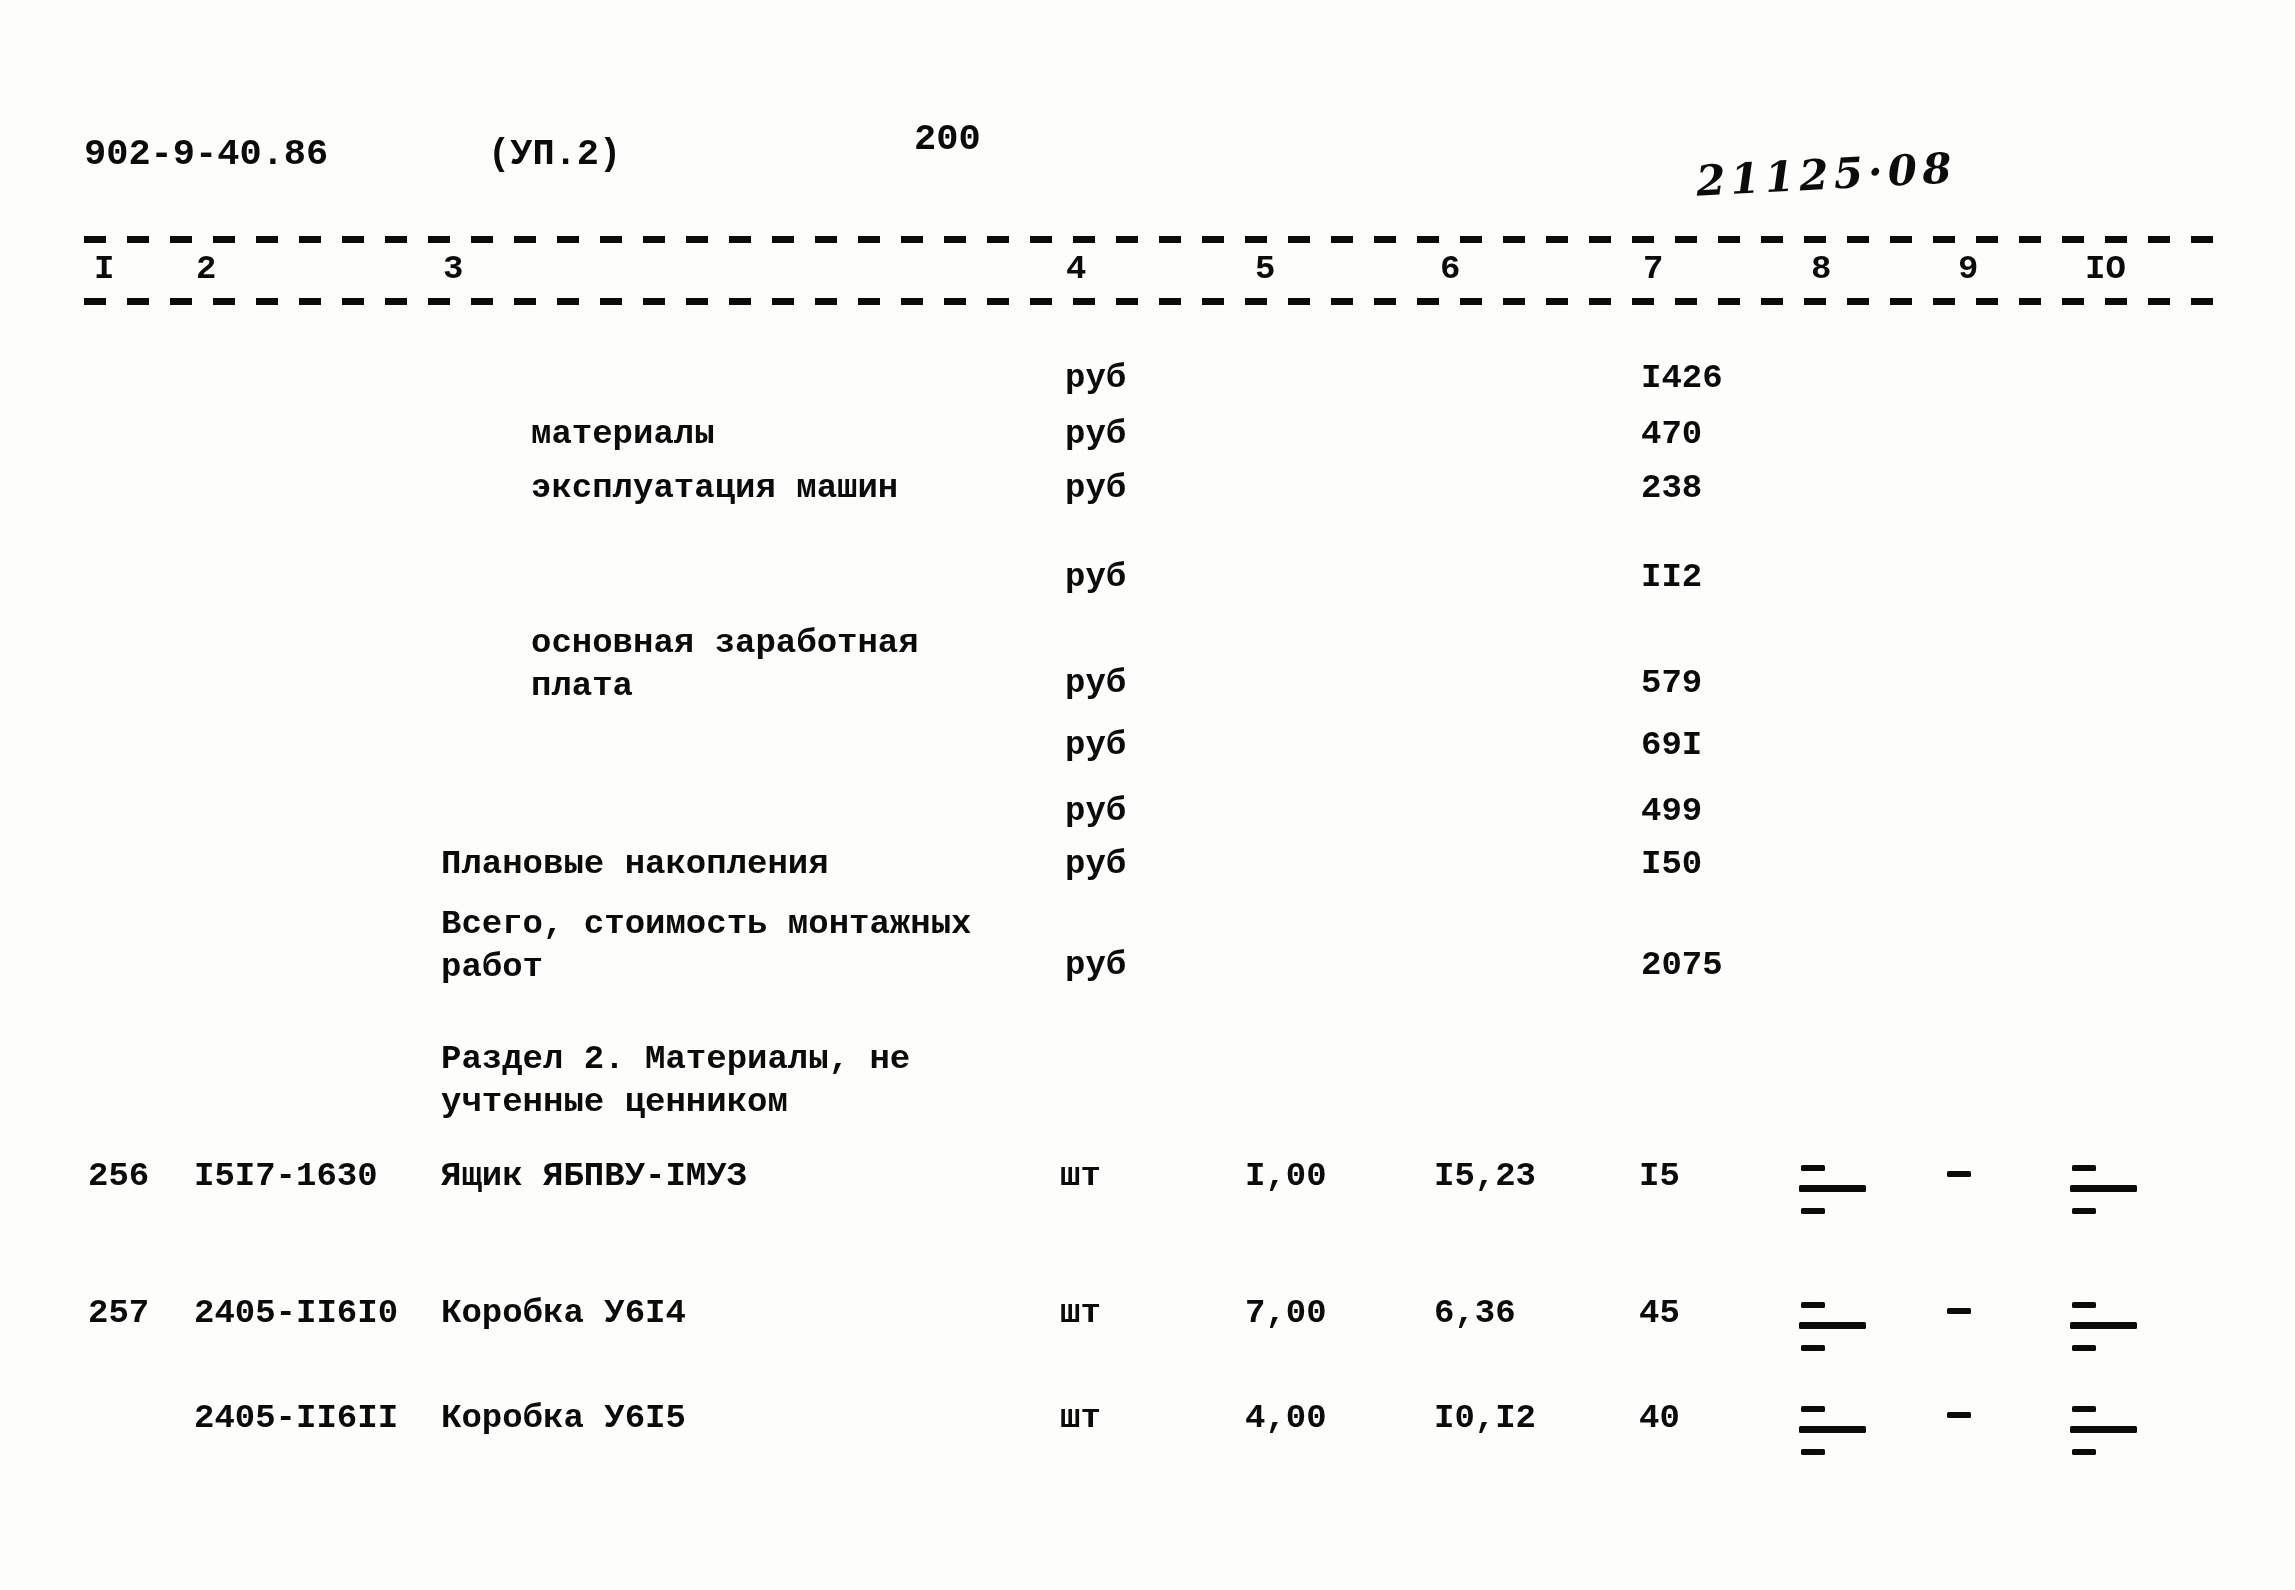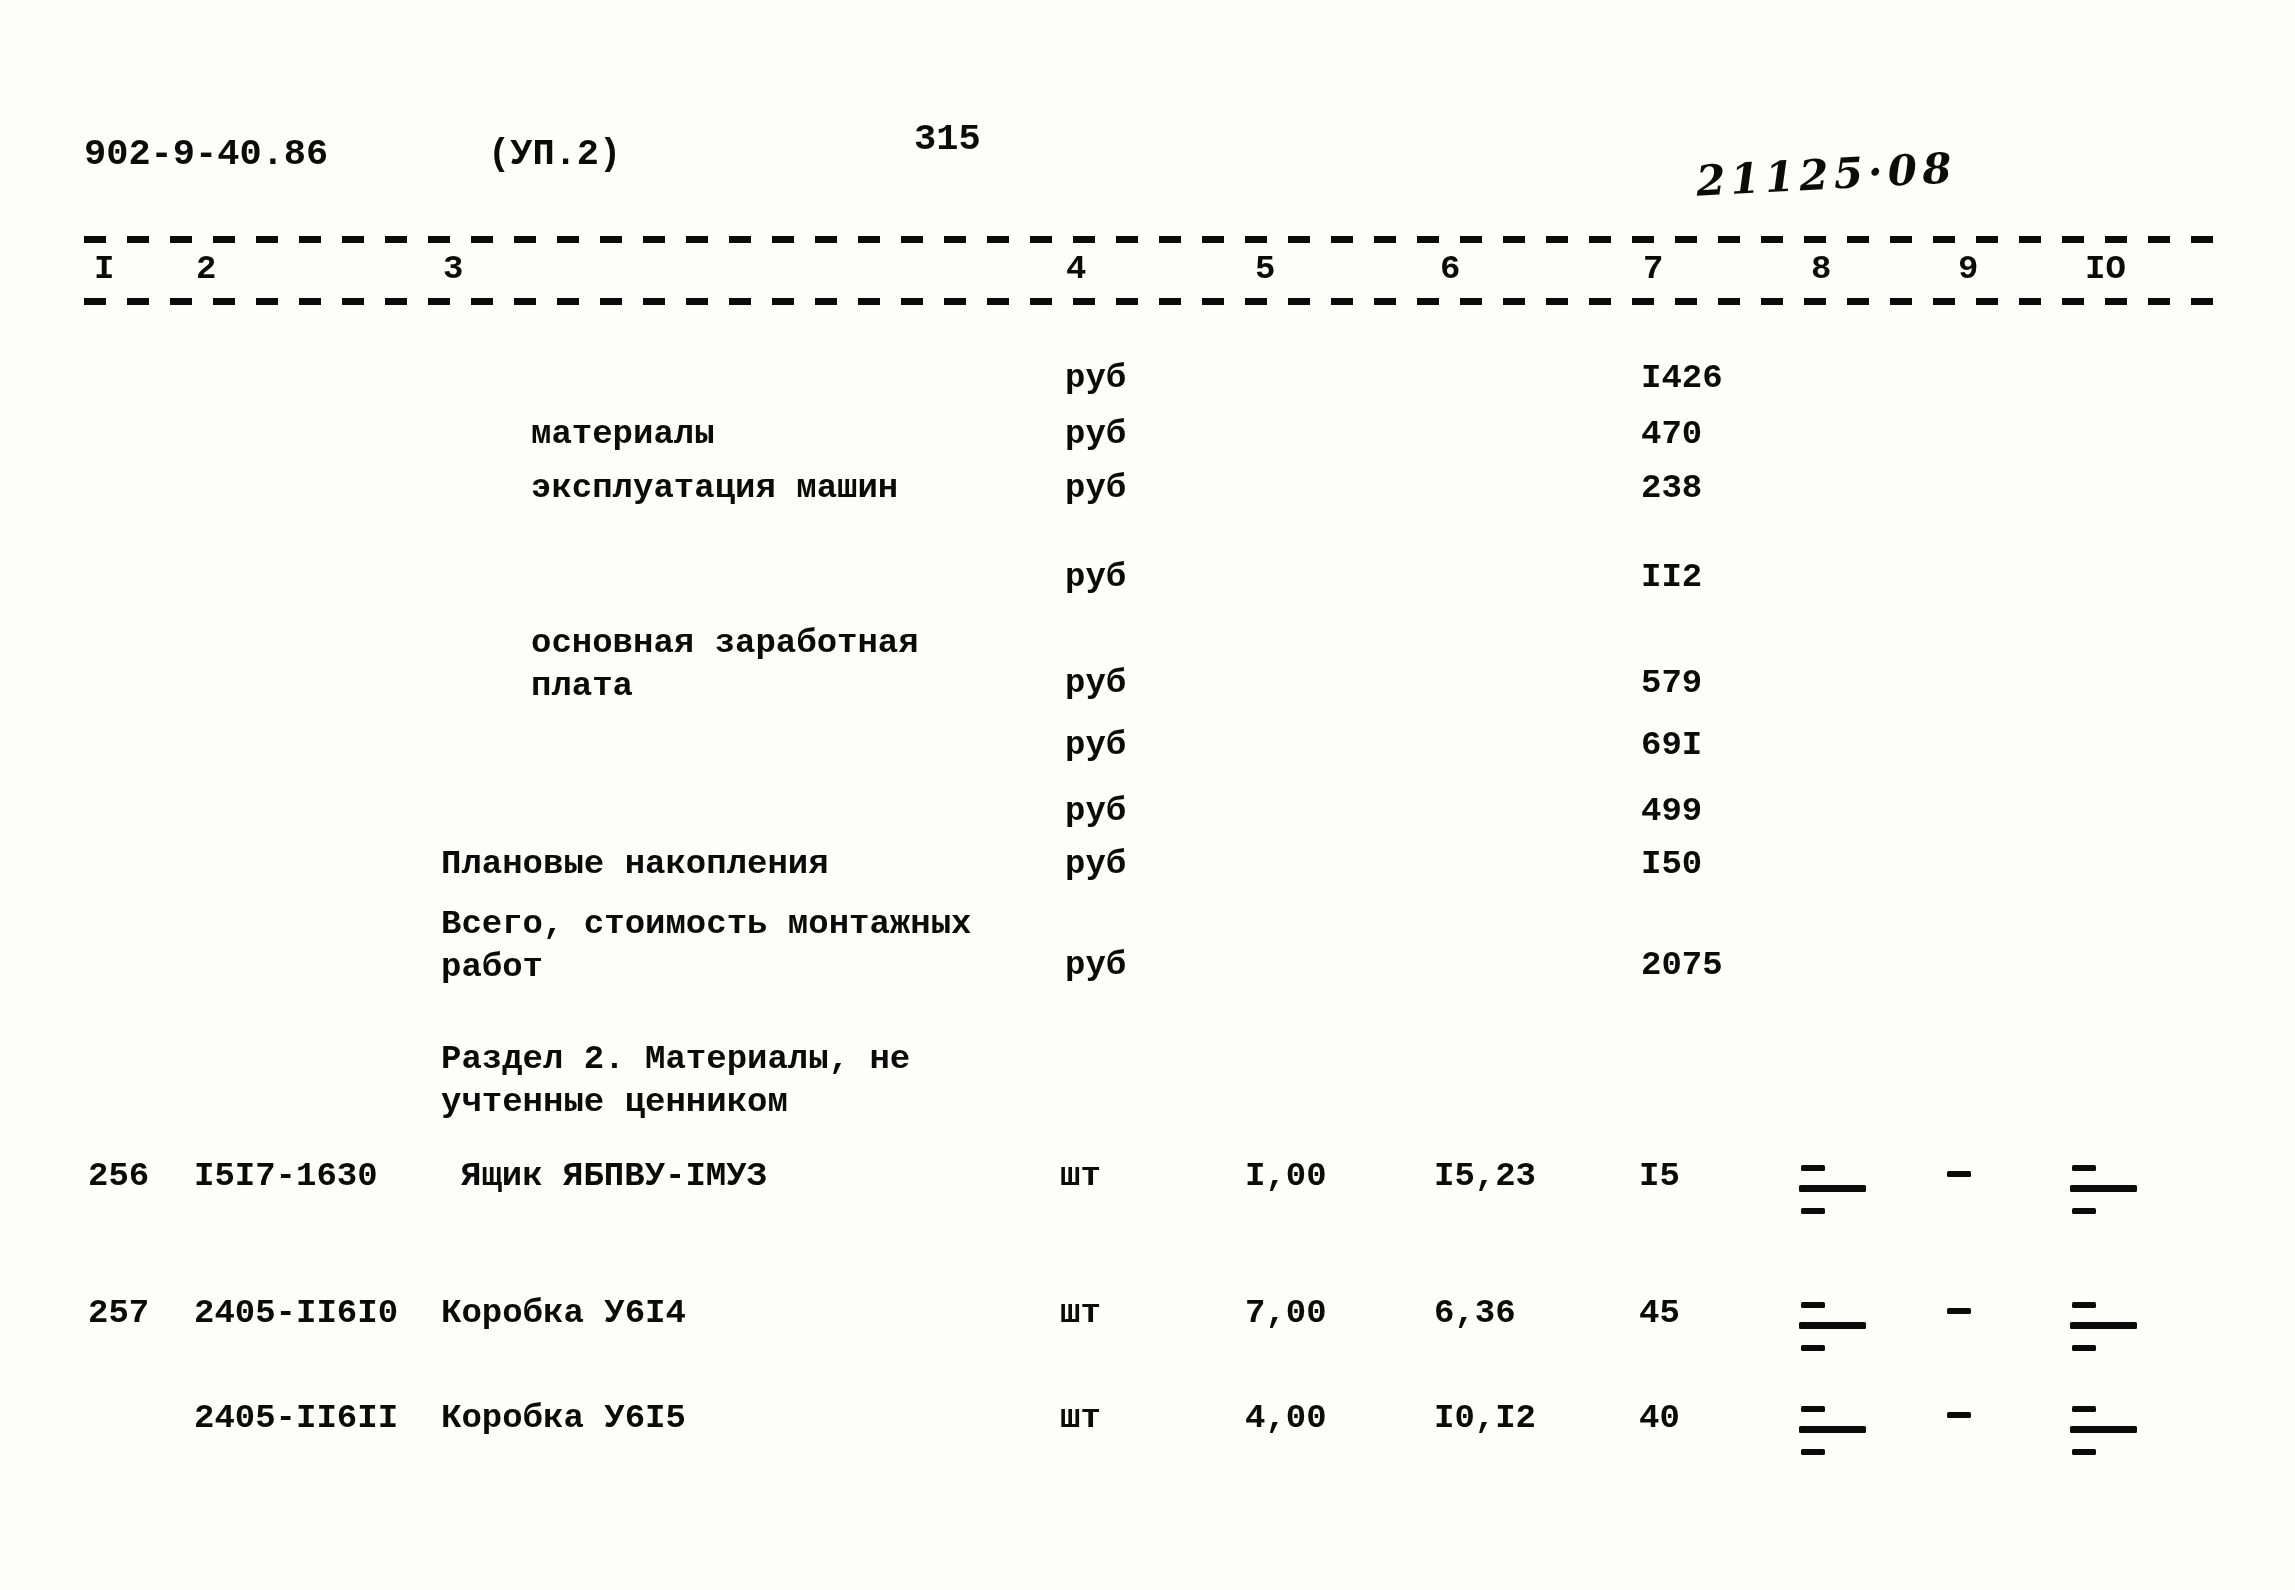--- a/index.html
+++ b/index.html
@@ -38,21 +38,21 @@
   .dash-s { position:absolute; width:24px; height:6px; background:#0b0b0b; border-radius:1.5px; }
   .dash-l { position:absolute; width:67px; height:6.7px; background:#0b0b0b; border-radius:1.5px; }
 </style>
 </head>
 <body>
 
 <div class="page">
 
   <div class="t t-big" style="left:84px;top:133px">902-9-40.86</div>
   <div class="t t-big" style="left:488px;top:133px">(УП.2)</div>
-  <div class="t t-big" style="left:914px;top:118px">315</div>
+  <div class="t t-big" style="left:914px;top:118px">200</div>
   <div class="stamp" style="left:1696px;top:150px">21125·08</div>
 
   <div class="dashrule" style="left:84px;top:236px;width:2130px"></div>
   <div class="dashrule" style="left:84px;top:298px;width:2130px"></div>
 
   <div class="t" style="left:94px;top:248px">I</div>
   <div class="t" style="left:196px;top:248px">2</div>
   <div class="t" style="left:443px;top:248px">3</div>
   <div class="t" style="left:1066px;top:248px">4</div>
   <div class="t" style="left:1255px;top:248px">5</div>
@@ -94,21 +94,21 @@
   <div class="t" style="left:441px;top:903px">Всего, стоимость монтажных
 работ</div>
   <div class="t" style="left:1065px;top:944px">руб</div>
   <div class="t" style="left:1641px;top:944px">2075</div>
 
   <div class="t" style="left:441px;top:1038px">Раздел 2. Материалы, не
 учтенные ценником</div>
 
   <div class="t" style="left:88px;top:1155px">256</div>
   <div class="t" style="left:194px;top:1155px">I5I7-1630</div>
-  <div class="t" style="left:461px;top:1155px">Ящик ЯБПВУ-IМУЗ</div>
+  <div class="t" style="left:441px;top:1155px">Ящик ЯБПВУ-IМУЗ</div>
   <div class="t" style="left:1060px;top:1155px">шт</div>
   <div class="t" style="left:1245px;top:1155px">I,00</div>
   <div class="t" style="left:1434px;top:1155px">I5,23</div>
   <div class="t" style="left:1639px;top:1155px">I5</div>
   <div class="markgroup" style="left:1799px;top:1165px">
     <div class="dash-s" style="left:1.5px;top:0"></div>
       <div class="dash-l" style="left:0;top:20px"></div>
       <div class="dash-s" style="left:1.5px;top:43px"></div>
   </div>
   <div class="dash-s" style="left:1947px;top:1171px"></div>

